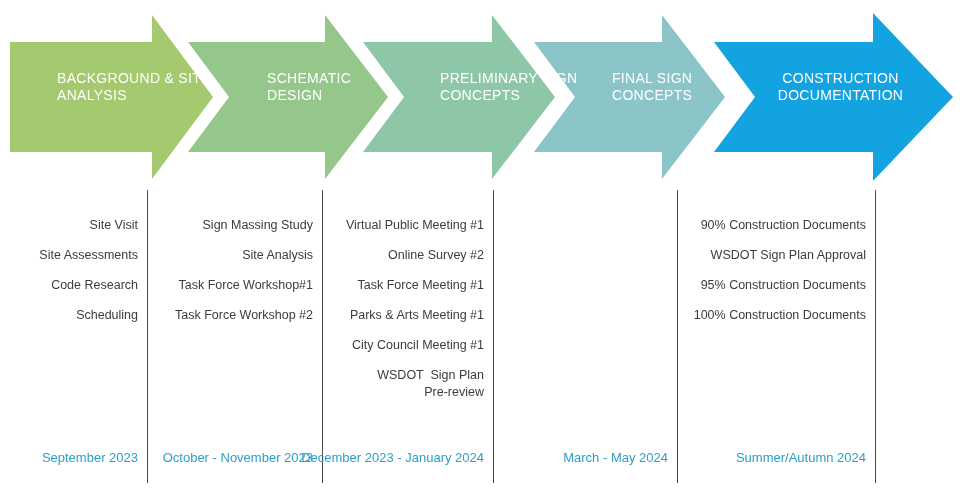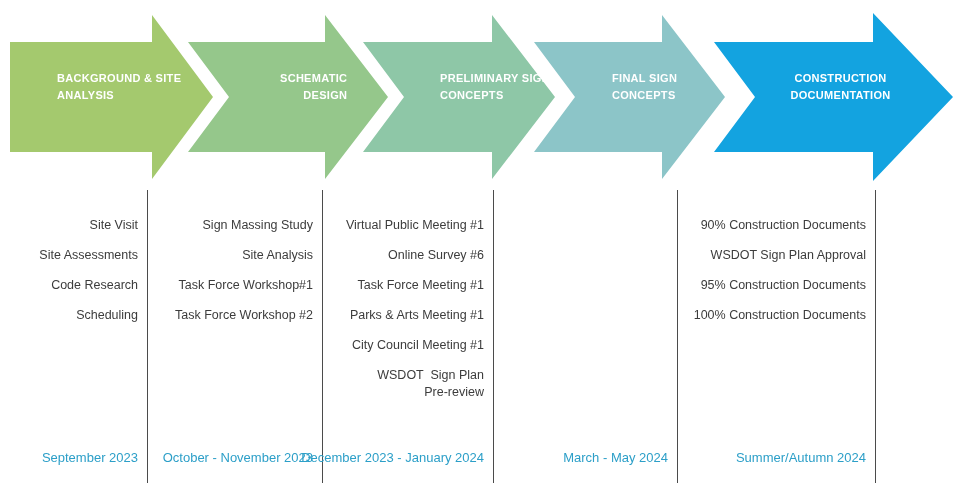--- a/index.html
+++ b/index.html
@@ -13,22 +13,22 @@
   }
   #arrow-svg {
     position: absolute;
     left: 0; top: 0;
     width: 960px; height: 195px;
     display: block;
   }
   .arrow-label {
     position: absolute;
     color: #ffffff;
-    font-size: 11px;
-    font-weight: 700;
+    font-size: 14px;
+    font-weight: 400;
     letter-spacing: 0.3px;
     line-height: 17px;
     white-space: pre-line;
     text-align: left;
   }
   .arrow-label.centered { text-align: center; }
   .divider {
     position: absolute;
     top: 190px;
     width: 1px;
@@ -64,21 +64,21 @@
   <svg id="arrow-svg" viewBox="0 0 960 195" aria-hidden="true">
     <polygon points="10,42 152,42 152,15 213,97 152,179 152,152 10,152" fill="#a4c96e"></polygon>
     <polygon points="188,42 325,42 325,15 388,97 325,179 325,152 188,152 229,97" fill="#95c78b"></polygon>
     <polygon points="363,42 492,42 492,15 555,97 492,179 492,152 363,152 404,97" fill="#8ec7a7"></polygon>
     <polygon points="534,42 662,42 662,15 725,97 662,179 662,152 534,152 575,97" fill="#8cc5c8"></polygon>
     <polygon points="714,42 873,42 873,13 953,97 873,181 873,152 714,152 755,97" fill="#13a3e0"></polygon>
   </svg>
 
   <div class="arrow-label" style="left:57px; top:70px;">BACKGROUND &amp; SITE
 ANALYSIS</div>
-  <div class="arrow-label" style="left:280px; top:70px;text-align:right;">SCHEMATIC
+  <div class="arrow-label" style="left:267px; top:70px;">SCHEMATIC
 DESIGN</div>
   <div class="arrow-label" style="left:440px; top:70px;">PRELIMINARY SIGN
 CONCEPTS</div>
   <div class="arrow-label" style="left:612px; top:70px;">FINAL SIGN
 CONCEPTS</div>
   <div class="arrow-label centered" style="left:758px; top:70px; width:165px;">CONSTRUCTION
 DOCUMENTATION</div>
 
   <div class="divider" style="left:147px;"></div>
   <div class="divider" style="left:322px;"></div>
@@ -93,21 +93,21 @@
       <div class="task">Scheduling</div>
     </div>
   <div class="task-col" style="right:647px;">
       <div class="task">Sign Massing Study</div>
       <div class="task">Site Analysis</div>
       <div class="task">Task Force Workshop#1</div>
       <div class="task">Task Force Workshop #2</div>
     </div>
   <div class="task-col" style="right:476px;">
       <div class="task">Virtual Public Meeting #1</div>
-      <div class="task">Online Survey #6</div>
+      <div class="task">Online Survey #2</div>
       <div class="task">Task Force Meeting #1</div>
       <div class="task">Parks &amp; Arts Meeting #1</div>
       <div class="task">City Council Meeting #1</div>
       <div class="task">WSDOT  Sign Plan
 Pre-review</div>
     </div>
   <div class="task-col" style="right:94px;">
       <div class="task">90% Construction Documents</div>
       <div class="task">WSDOT Sign Plan Approval</div>
       <div class="task">95% Construction Documents</div>

